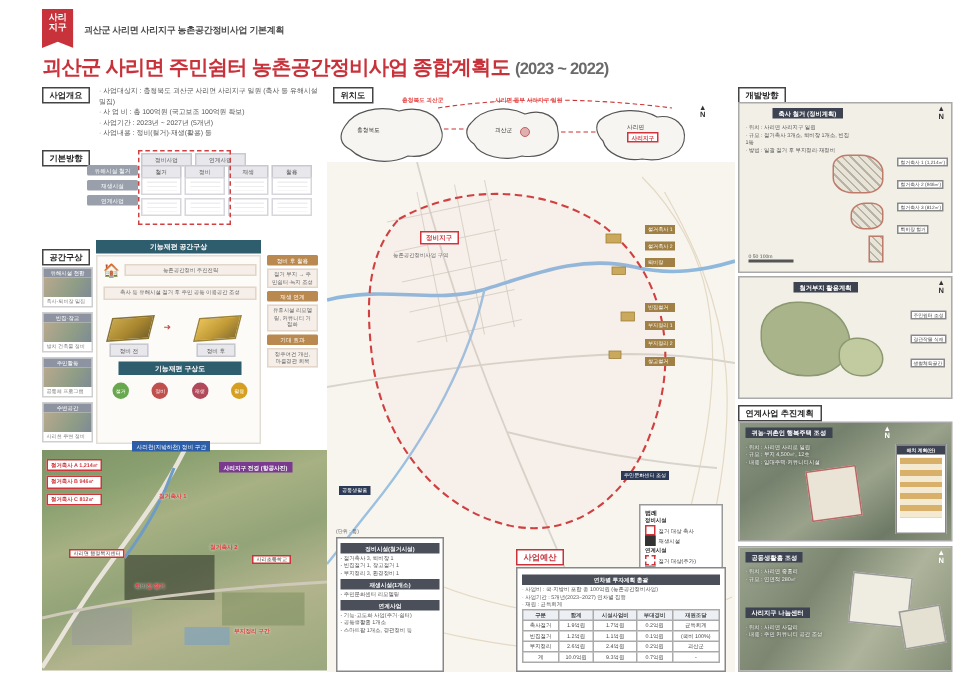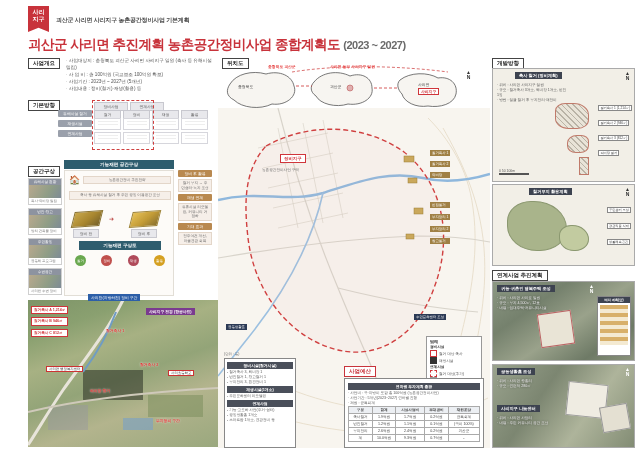--- a/index.html
+++ b/index.html
@@ -78,22 +78,22 @@
 </style>
 </head>
 <body>
 
 <div class="abs logo" style="left:28px;top:6px;width:21px;height:26px;">
   <div>사리</div>
   <div>지구</div>
 </div>
 <div class="abs doc-title" style="left:56px;top:16px;">괴산군 사리면 사리지구 농촌공간정비사업 기본계획</div>
 <div class="abs main-title" style="left:28px;top:36px;width:600px;">
-  <span>괴산군 사리면 추진계획 농촌공간정비사업 종합계획도</span>
-  <span class="period">(2023 ~ 2027)</span>
+  <span>괴산군 사리면 주민쉼터 농촌공간정비사업 종합계획도</span>
+  <span class="period">(2023 ~ 2022)</span>
 </div>
 
 <span class="abs seclab" style="left:28px;top:58px;">사업개요</span>
 <div class="abs blts" style="left:66px;top:57px;width:150px;">
 
 <div>사업대상지 : 충청북도 괴산군 사리면 사리지구 일원 (축사 등 유해시설 밀집)</div>
     <div>사 업 비 : 총 100억원 (국고보조 100억원 확보)</div>
     <div>사업기간 : 2023년 ~ 2027년 (5개년)</div>
     <div>사업내용 : 정비(철거)·재생(활용) 등</div>
   </div>

